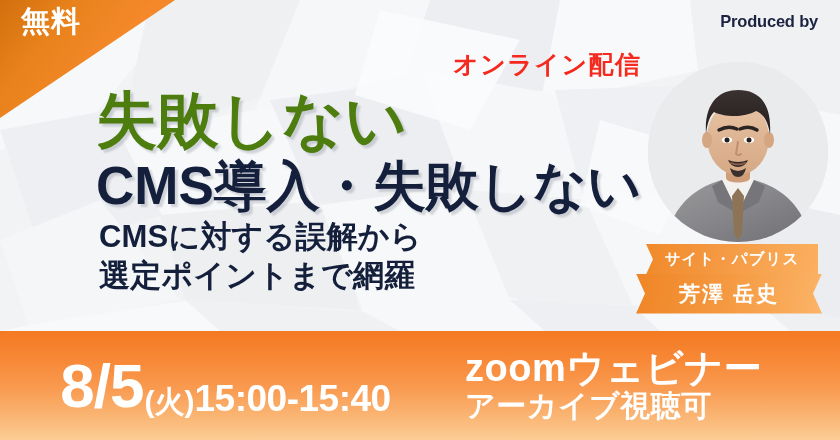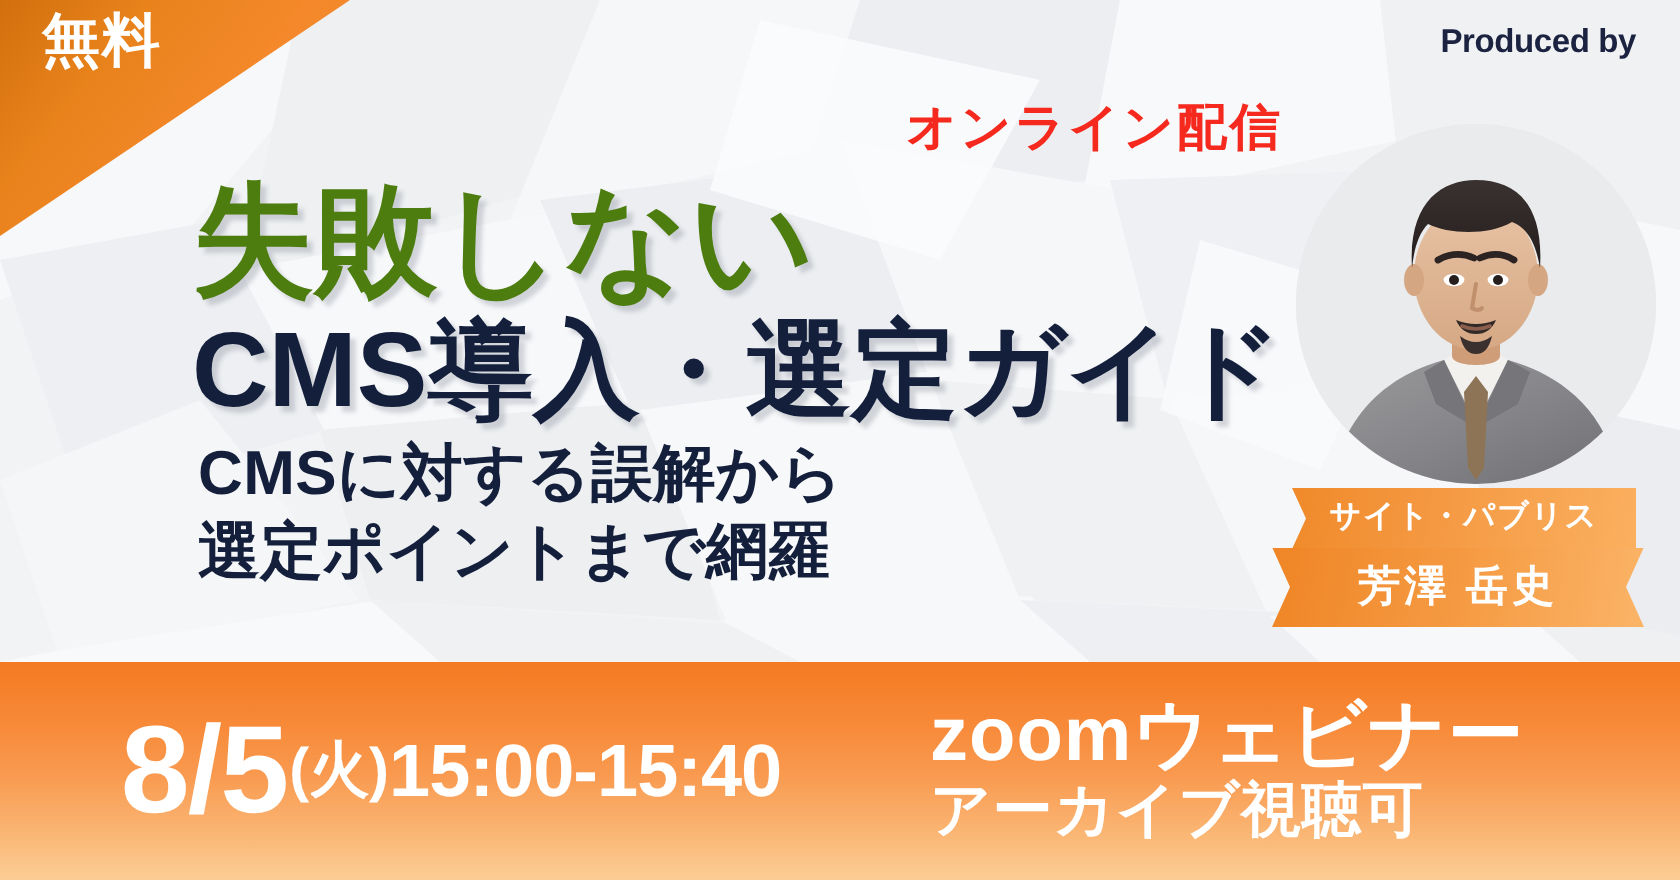--- a/index.html
+++ b/index.html
@@ -181,21 +181,21 @@
     width: 840px;
     height: 109px;
     background: linear-gradient(180deg, #f47a22 0%, #f78836 26%, #f99a50 52%, #fab573 78%, #fbcd95 100%);
     z-index: 9;
     display: flex;
     align-items: center;
   }
   .bar-left {
     width: 465px;
     display: flex;
-    align-items: center;
+    align-items: flex-end;
     justify-content: center;
     color: #ffffff;
     white-space: nowrap;
     padding-right: 14px;
     box-sizing: border-box;
   }
   .date-main {
     font-size: 62px;
     font-weight: 700;
     line-height: 1;
@@ -274,21 +274,21 @@
     <span>無料</span>
   </div>
 
   <div class="produced">
     <span class="produced-by">Produced by</span>
   </div>
 
   <div class="headline">
     <div class="eyebrow">オンライン配信</div>
     <div class="title-1">失敗しない</div>
-    <div class="title-2">CMS導入・選定ガイド</div>
+    <div class="title-2">CMS導入・失敗しない</div>
     <div class="subtitle">
       <span>CMSに対する誤解から</span>
       <span>選定ポイントまで網羅</span>
     </div>
   </div>
 
   <div class="speaker">
     <div class="speaker-photo">
       <div class="speaker-circle">
         <svg viewBox="0 0 180 180" width="180" height="180" aria-hidden="true">

